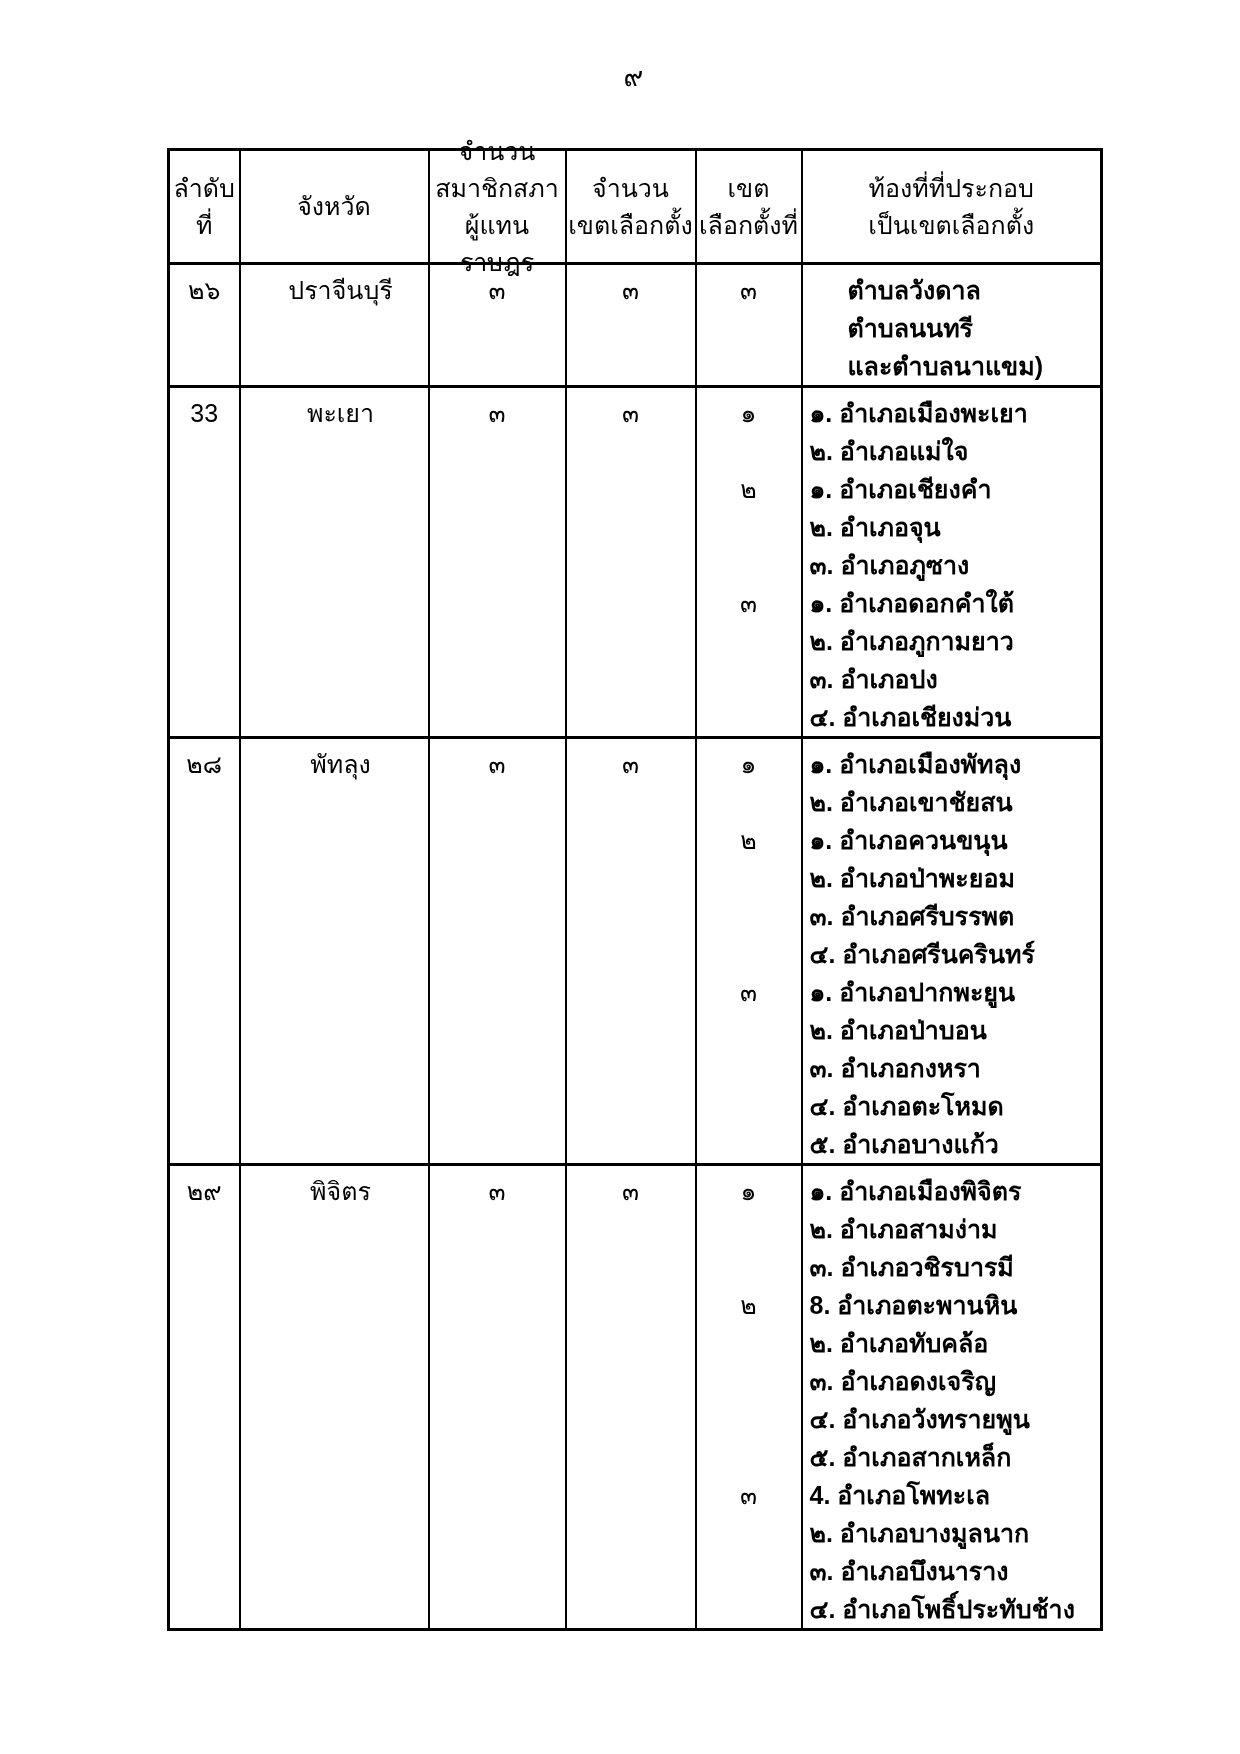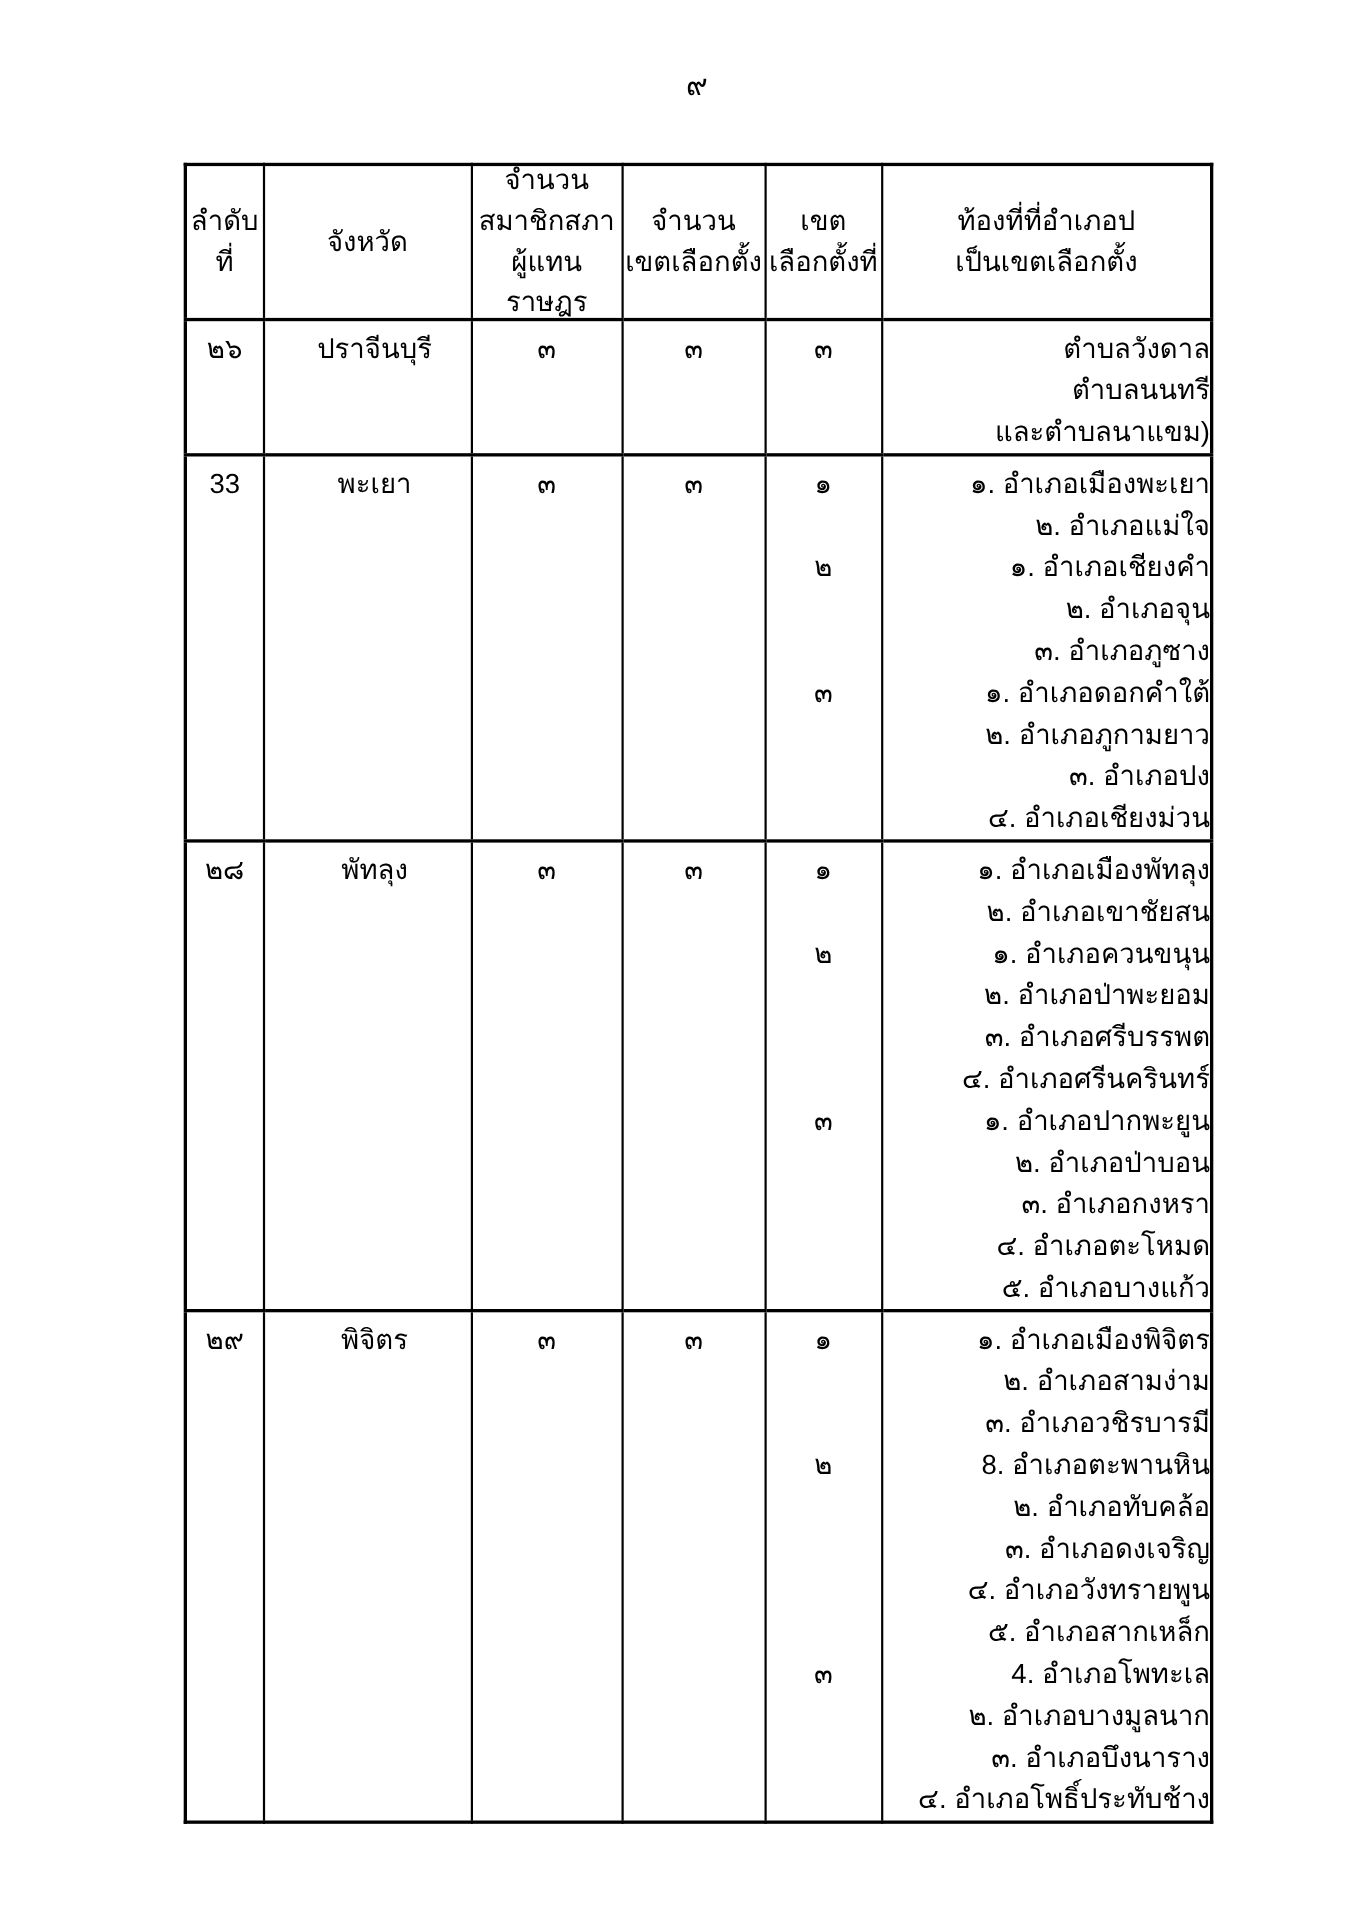--- a/index.html
+++ b/index.html
@@ -36,31 +36,31 @@
     box-sizing: border-box;
     font-weight: normal;
     vertical-align: top;
   }
   .doc-table thead th { border-bottom: 3px solid #000; height: 111px; }
   .doc-table tr.province-row td { border-top: 3px solid #000; }
   .hwrap {
     display: flex;
     flex-direction: column;
     justify-content: center;
-    height: 138px;
+    height: 111px;
     line-height: 37px;
     text-align: center;
   }
   td.c-seq, td.c-mps, td.c-cnum { text-align: center; padding-top: 6px; margin-left: 28px; }
   td.c-prov { text-align: center; padding: 6px 0 0 13px; }
   td.c-dno  { padding-top: 6px; }
   td.c-area { padding-top: 6px; }
   .line { height: 38px; line-height: 38px; white-space: nowrap; overflow: visible; }
   .dline { text-align: center; }
-  .aline { text-align: right; padding-left: 7px; }
+  .aline { text-align: left; padding-left: 7px; font-weight: bold; }
   .aline.indent { padding-left: 45px; }
   tr.province-row:last-child td { }
 </style>
 </head>
 <body>
 
 <div class="page">
 
   <div class="page-number">๙</div>
 
@@ -100,21 +100,21 @@
           </div>
         </th>
         <th>
           <div class="hwrap">
             <div>เขต</div>
             <div>เลือกตั้งที่</div>
           </div>
         </th>
         <th>
           <div class="hwrap">
-            <div>ท้องที่ที่อำเภอป</div>
+            <div>ท้องที่ที่ประกอบ</div>
             <div>เป็นเขตเลือกตั้ง</div>
           </div>
         </th>
       </tr>
     </thead>
     <tbody>
         <tr class="province-row" style="height: 120px;">
           <td class="c-seq"><span>๒๖</span></td>
           <td class="c-prov"><span>ปราจีนบุรี</span></td>
           <td class="c-mps"><span>๓</span></td>

